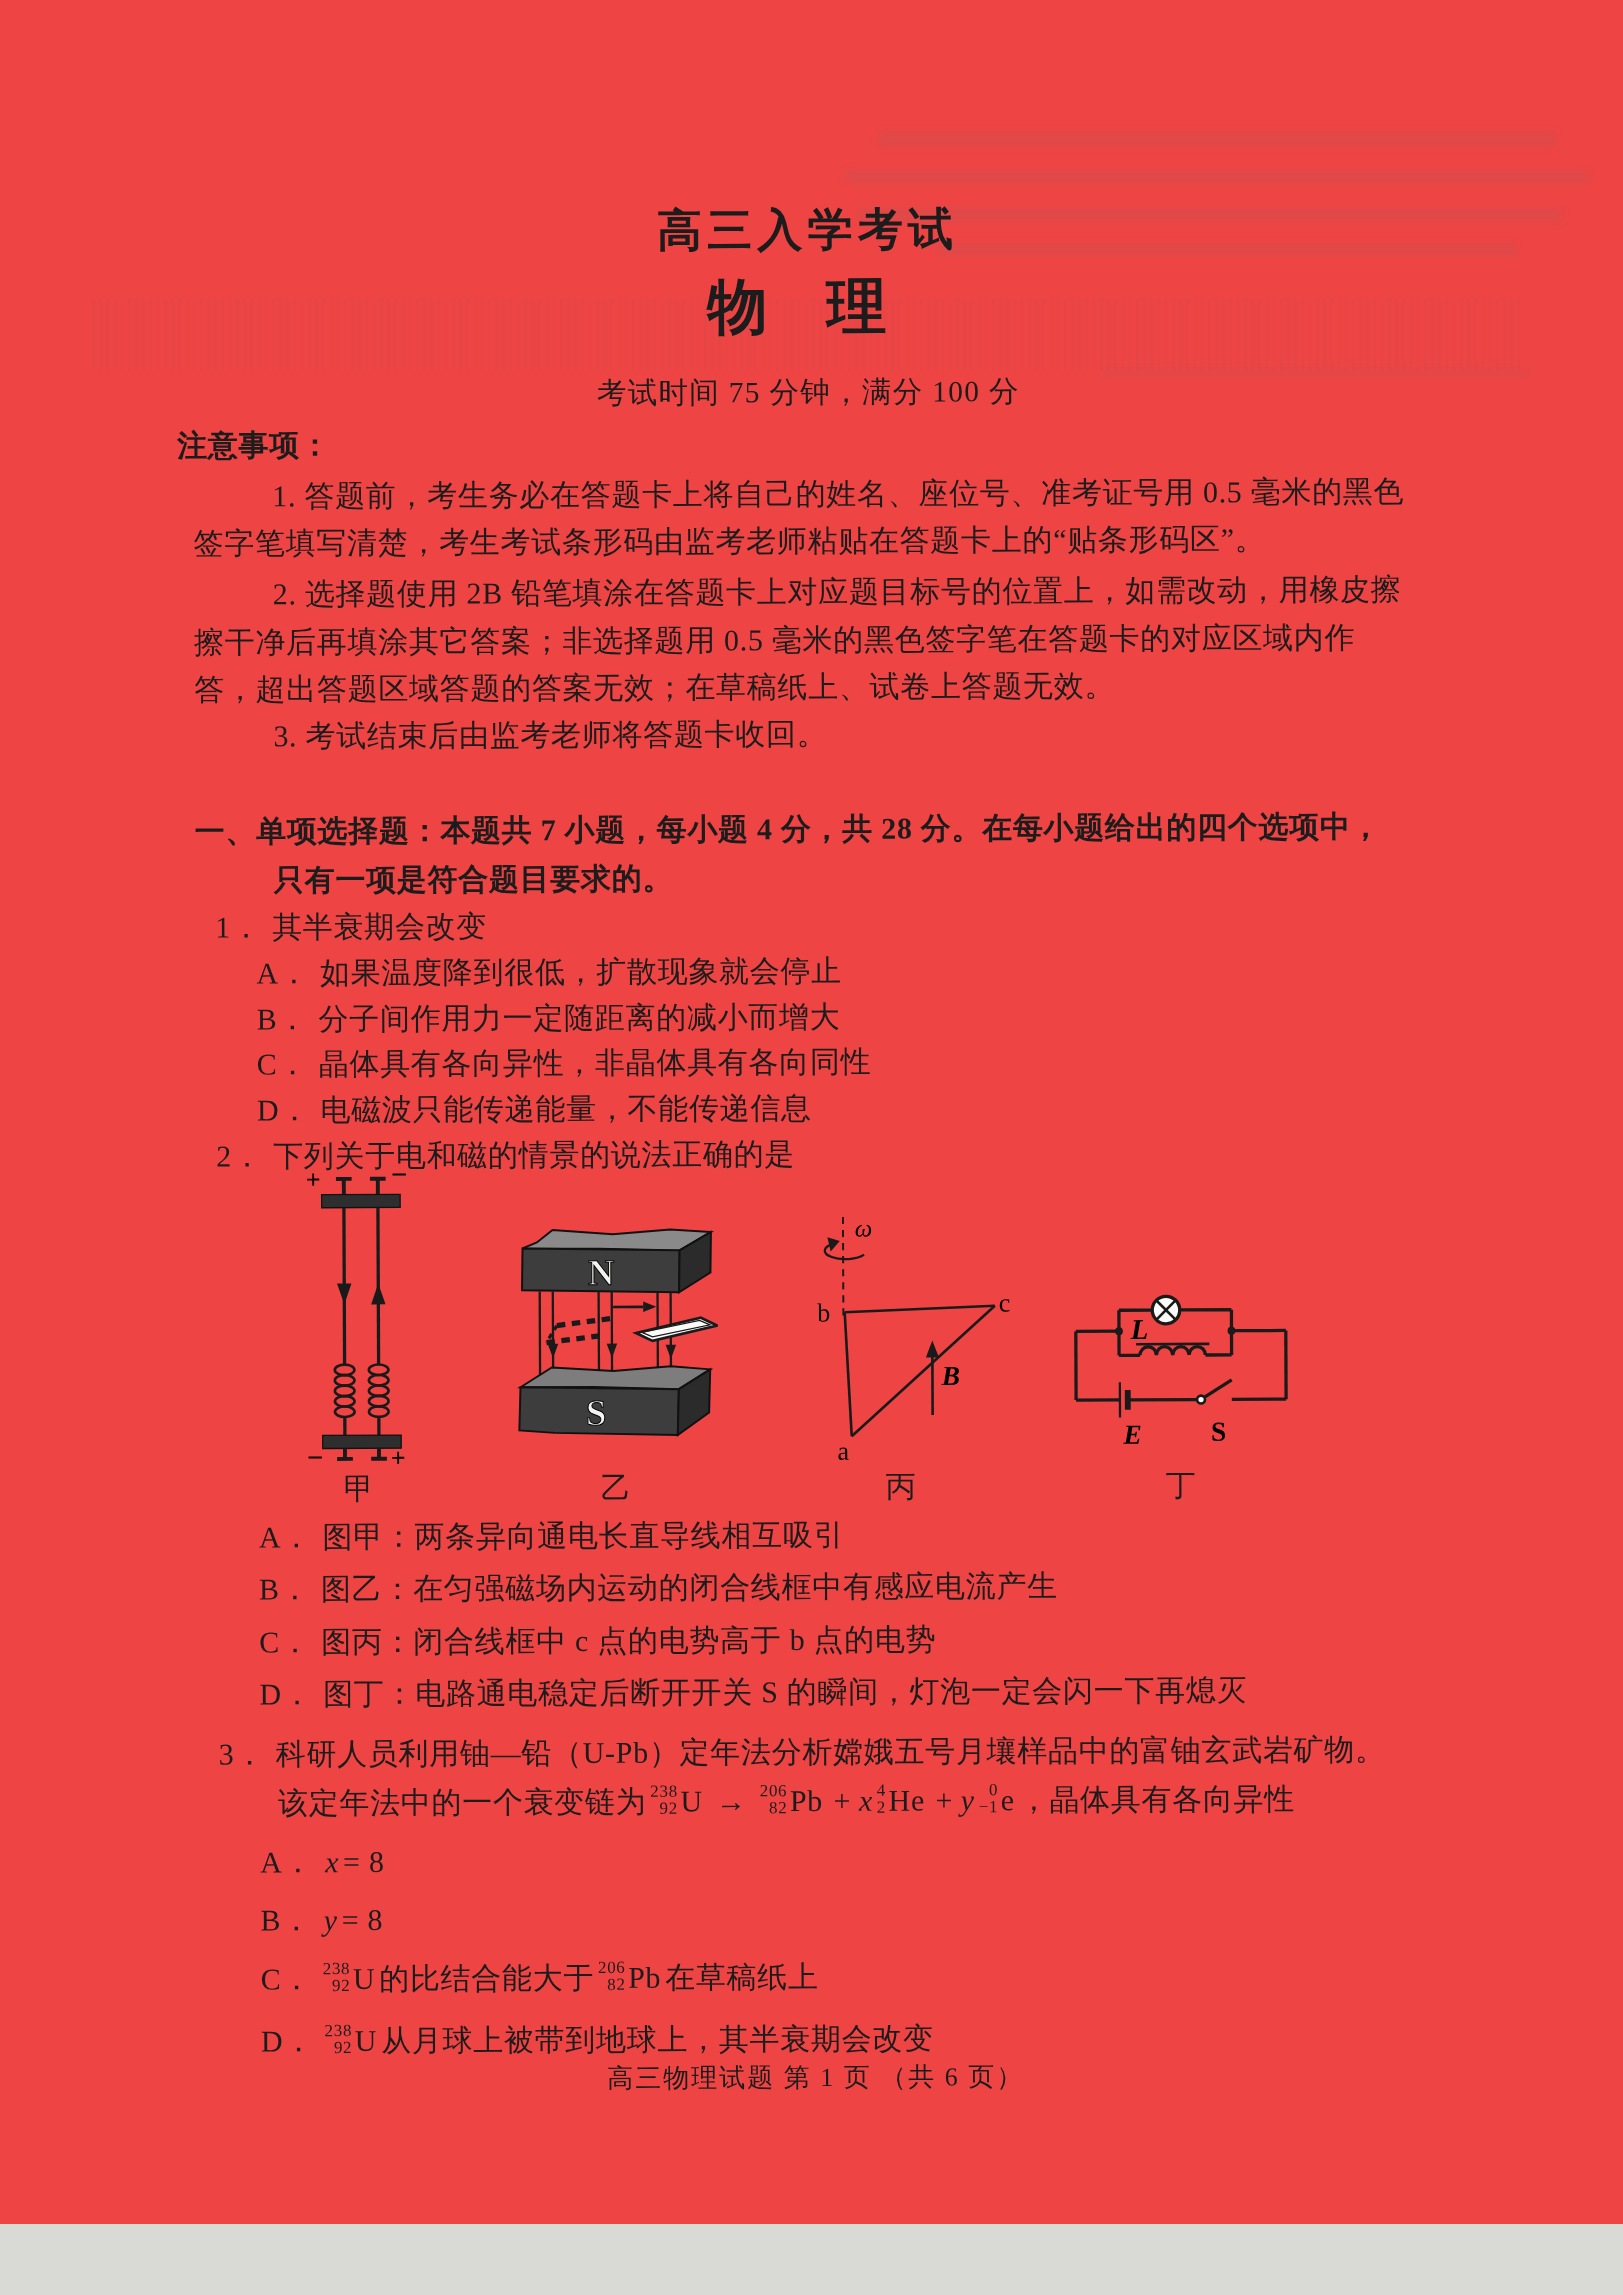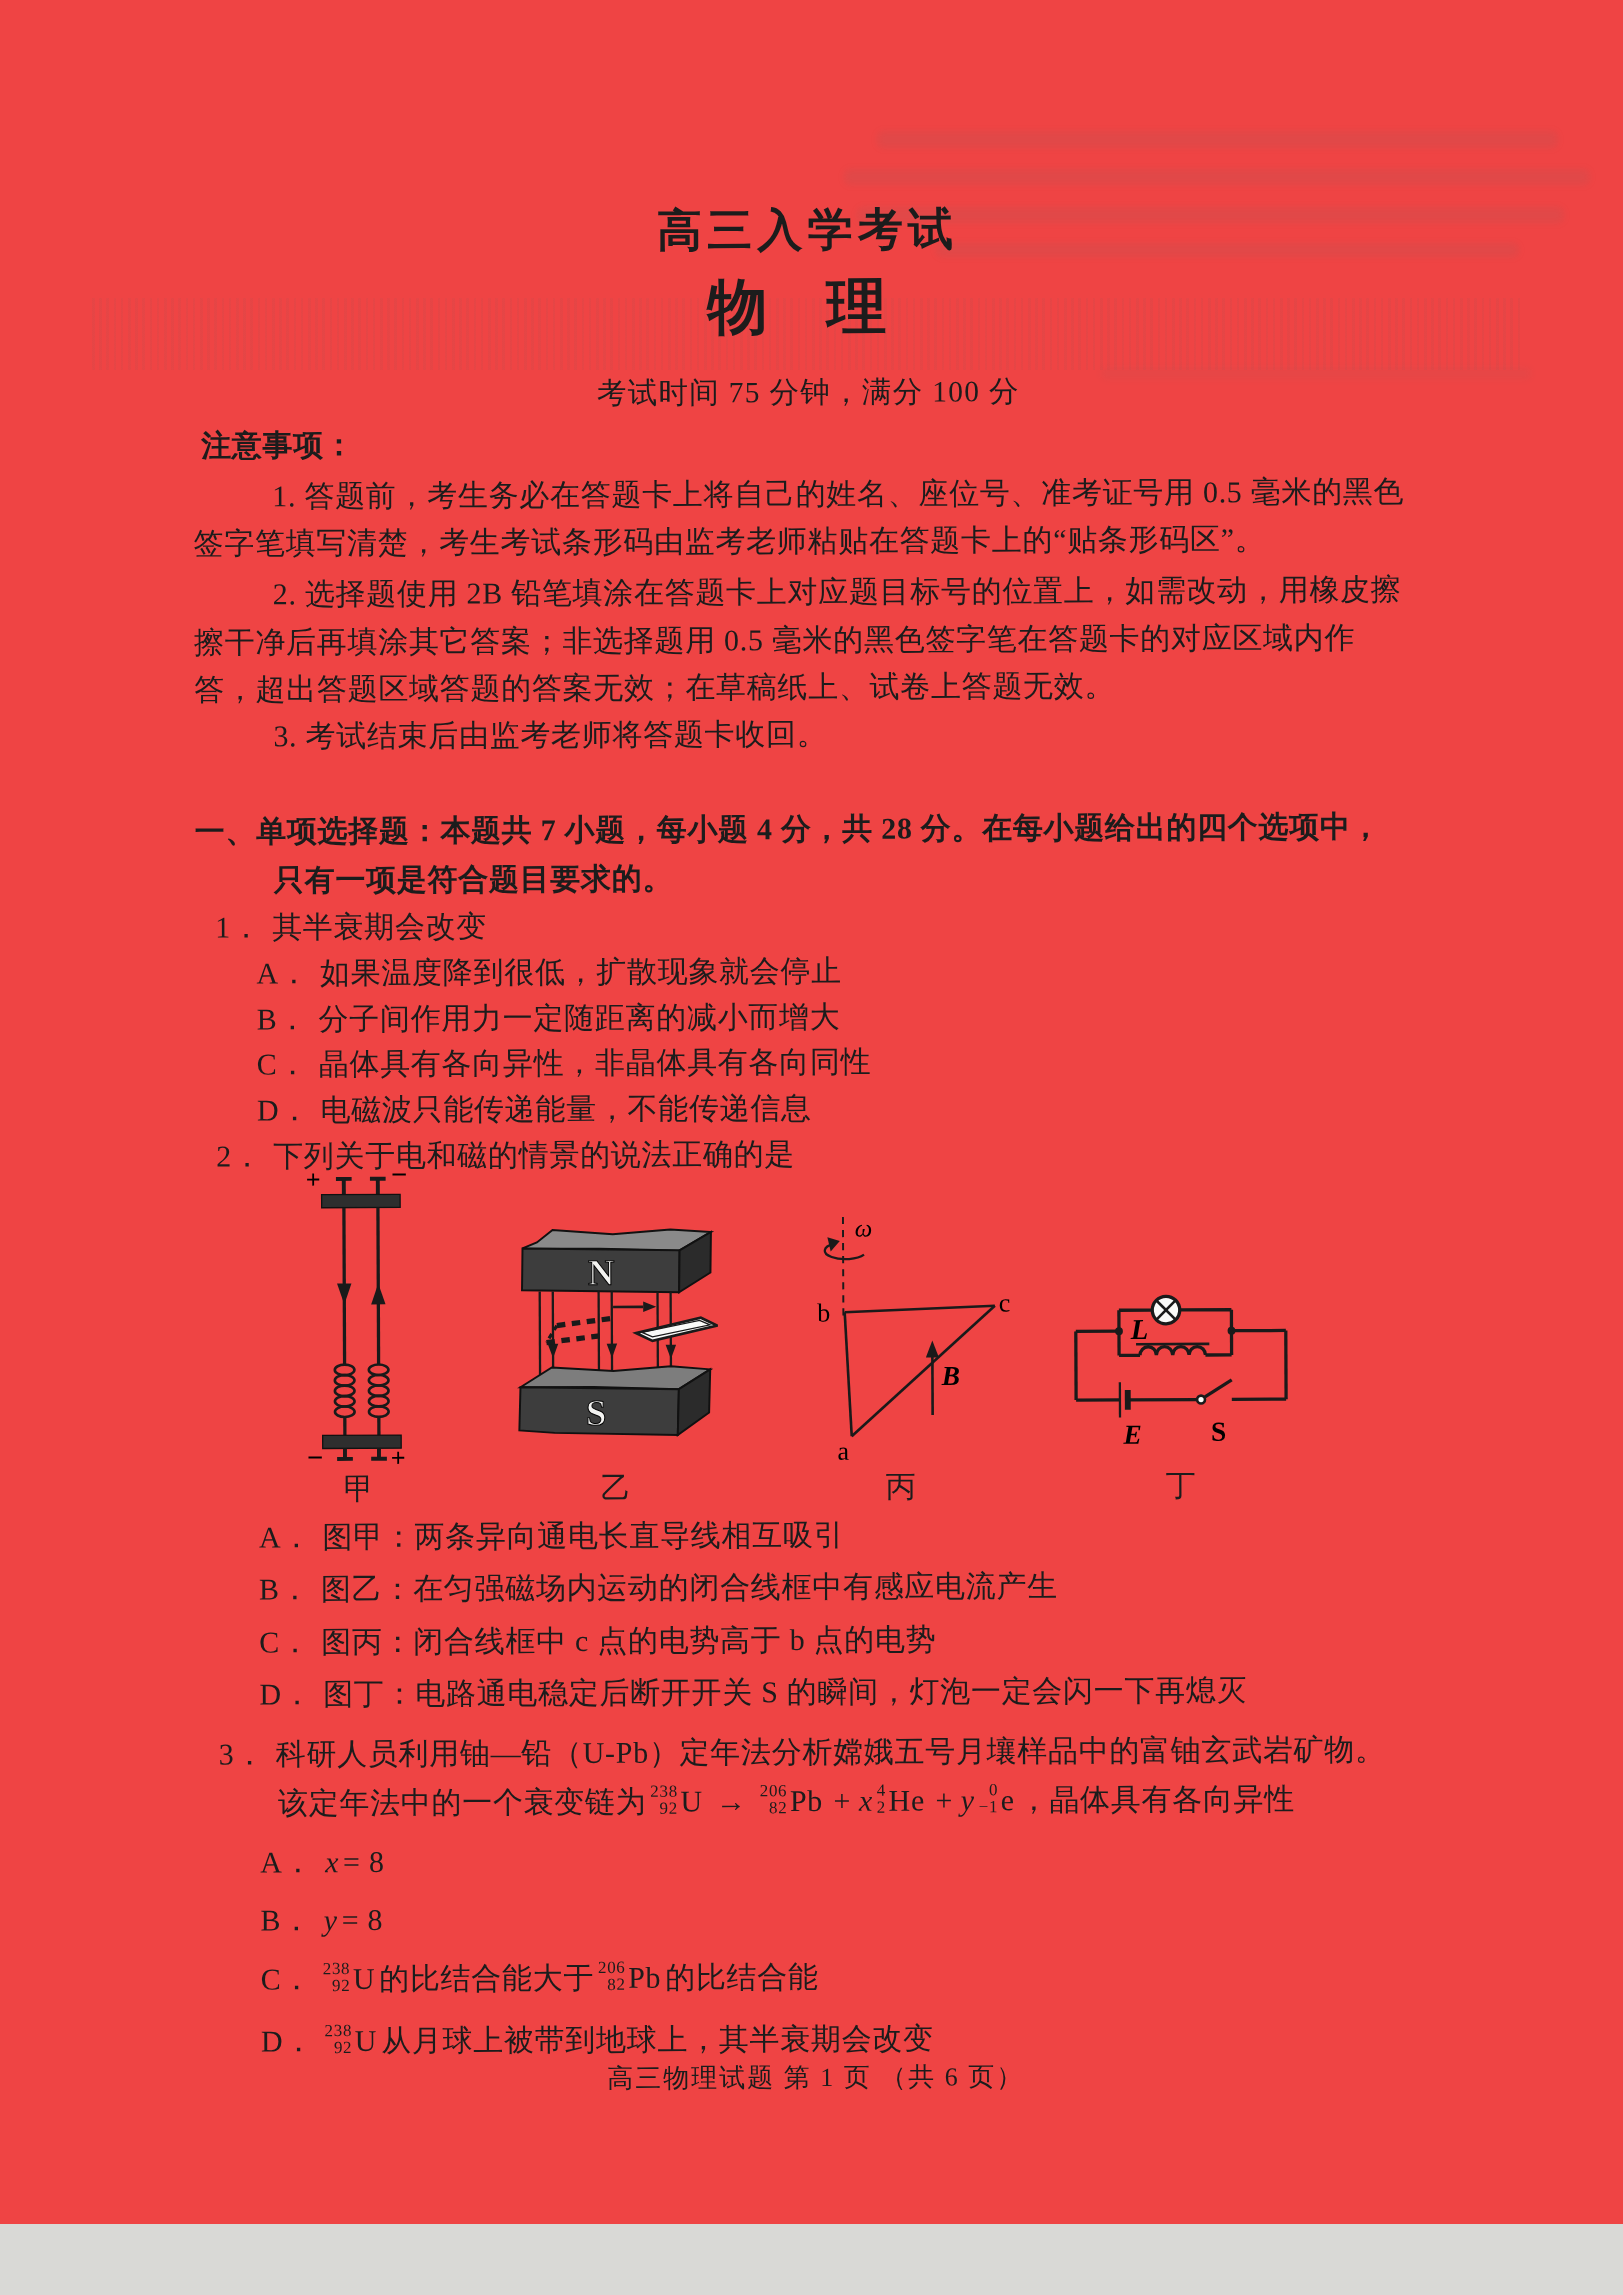--- a/index.html
+++ b/index.html
@@ -47,21 +47,21 @@
   <div class="bleed" style="left:857px;top:207px;width:707px;height:15.7px;"></div>
   <div class="bleed" style="left:936px;top:243px;width:583px;height:14.4px;"></div>
   <div class="bleed" style="left:1100px;top:367px;width:432px;height:13px;opacity:.6;"></div>
 
   <div class="tilt">
 
     <div class="line center title" style="top:202px;">高三入学考试</div>
     <div class="line center subject" style="top:270px;">物  理</div>
     <div class="line center meta" style="top:374px;">考试时间 75 分钟，满分 100 分</div>
 
-    <div class="line bold" style="left:204px;top:424px;">注意事项：</div>
+    <div class="line bold" style="left:180px;top:424px;">注意事项：</div>
     <div class="line" style="left:275px;top:475px;">1. 答题前，考生务必在答题卡上将自己的姓名、座位号、准考证号用 0.5 毫米的黑色</div>
     <div class="line" style="left:196px;top:522px;">签字笔填写清楚，考生考试条形码由监考老师粘贴在答题卡上的“贴条形码区”。</div>
     <div class="line" style="left:275px;top:573px;">2. 选择题使用 2B 铅笔填涂在答题卡上对应题目标号的位置上，如需改动，用橡皮擦</div>
     <div class="line" style="left:196px;top:621px;">擦干净后再填涂其它答案；非选择题用 0.5 毫米的黑色签字笔在答题卡的对应区域内作</div>
     <div class="line" style="left:196px;top:668px;">答，超出答题区域答题的答案无效；在草稿纸上、试卷上答题无效。</div>
     <div class="line" style="left:275px;top:715px;">3. 考试结束后由监考老师将答题卡收回。</div>
 
     <div class="line bold" style="left:196px;top:810px;">一、单项选择题：本题共 7 小题，每小题 4 分，共 28 分。在每小题给出的四个选项中，</div>
     <div class="line bold" style="left:275px;top:859px;">只有一项是符合题目要求的。</div>
 
@@ -296,21 +296,21 @@
         <span class="sym">U</span>
       </span>
       <span>的比结合能大于</span>
       <span class="nuc">
         <span class="ss">
             <span>206</span>
             <span>82</span>
           </span>
         <span class="sym">Pb</span>
       </span>
-      <span>的比结合能</span>
+      <span>在草稿纸上</span>
     </div>
     <div class="line opt" style="left:257px;top:2020px;">
       <span class="opt-label">D．</span>
       <span class="nuc" style="margin-left:0;">
         <span class="ss">
             <span>238</span>
             <span>92</span>
           </span>
         <span class="sym">U</span>
       </span>

